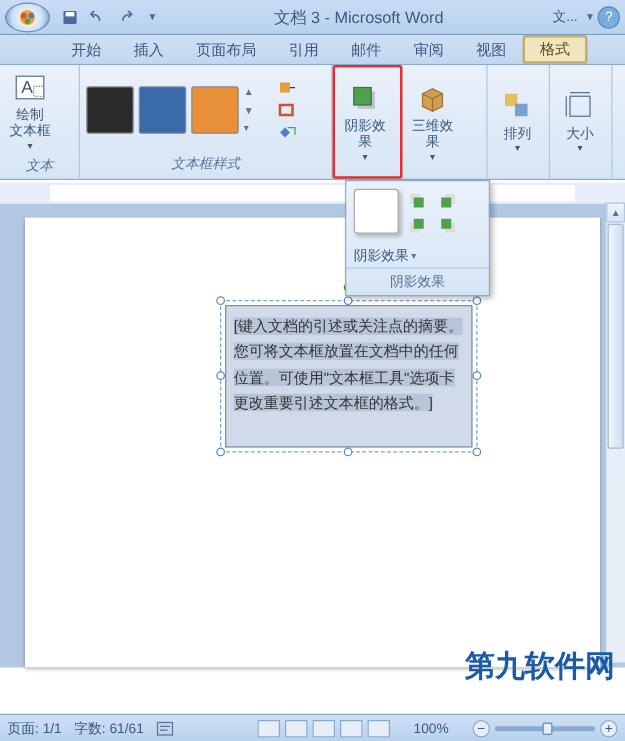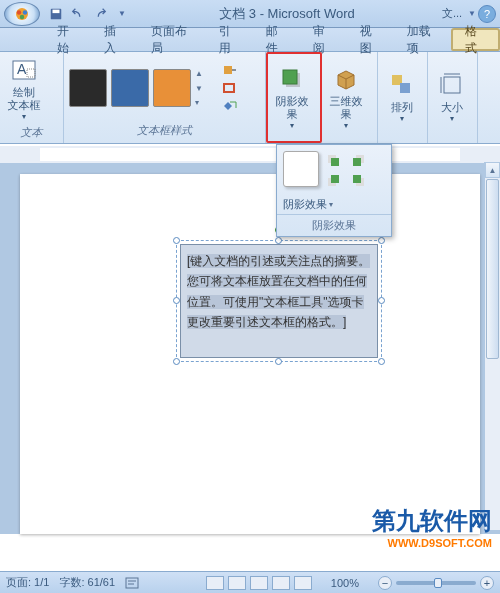--- a/index.html
+++ b/index.html
@@ -117,21 +117,20 @@
 </div>
 
 <div class="ribbon-tabs">
   <div class="ribbon-tab">开始</div>
   <div class="ribbon-tab">插入</div>
   <div class="ribbon-tab">页面布局</div>
   <div class="ribbon-tab">引用</div>
   <div class="ribbon-tab">邮件</div>
   <div class="ribbon-tab">审阅</div>
   <div class="ribbon-tab">视图</div>
-  <div class="ribbon-tab">加载项</div>
   <div class="ribbon-tab active tab-hl">格式</div>
 </div>
 
 <div class="ribbon-body">
   <div class="ribbon-group" style="width:64px">
     <div class="group-content">
       <div class="big-btn">
         <div class="big-btn-ico">
             <svg viewBox="0 0 28 28">
               <rect x="3" y="5" width="22" height="18" fill="#fff" stroke="#5a7495"></rect>
@@ -187,21 +186,21 @@
             <svg viewBox="0 0 28 28">
               <rect x="8" y="8" width="14" height="14" fill="#888" opacity="0.4"></rect>
               <rect x="5" y="5" width="14" height="14" fill="#50a050" stroke="#3a7a3a"></rect>
             </svg>
           </div>
         <div class="big-btn-label"><span>阴影效果</span><span class="arrow">▾</span></div>
       </div>
     </div>
   </div>
 
-  <div class="ribbon-group" style="width:56px">
+  <div class="ribbon-group" style="width:68px">
     <div class="group-content">
       <div class="big-btn">
         <div class="big-btn-ico">
             <svg viewBox="0 0 28 28">
               <path d="M6 10 L14 6 L22 10 L22 20 L14 24 L6 20 Z" fill="#d0a050" stroke="#a07030"></path>
               <path d="M6 10 L14 14 L22 10 M14 14 L14 24" stroke="#a07030" fill="none"></path>
             </svg>
           </div>
         <div class="big-btn-label"><span>三维效果</span><span class="arrow">▾</span></div>
       </div>
@@ -300,21 +299,20 @@
 </div>
 
 <div class="vscroll">
   <div class="scroll-btn">▲</div>
   <div class="scroll-thumb"></div>
   <div style="flex:1"></div>
 </div>
 
 <div class="watermark">
   <div class="big">第九软件网</div>
-  <div class="small">WWW.D9SOFT.COM</div>
 </div>
 
 <div class="statusbar">
   <span>页面: 1/1</span>
   <span>字数: 61/61</span>
   <svg width="14" height="14">
       <rect x="1" y="2" width="12" height="10" fill="none" stroke="#5a7495"></rect>
       <path d="M3 5 L11 5 M3 8 L9 8" stroke="#5a7495"></path>
     </svg>
   <div class="status-right">

